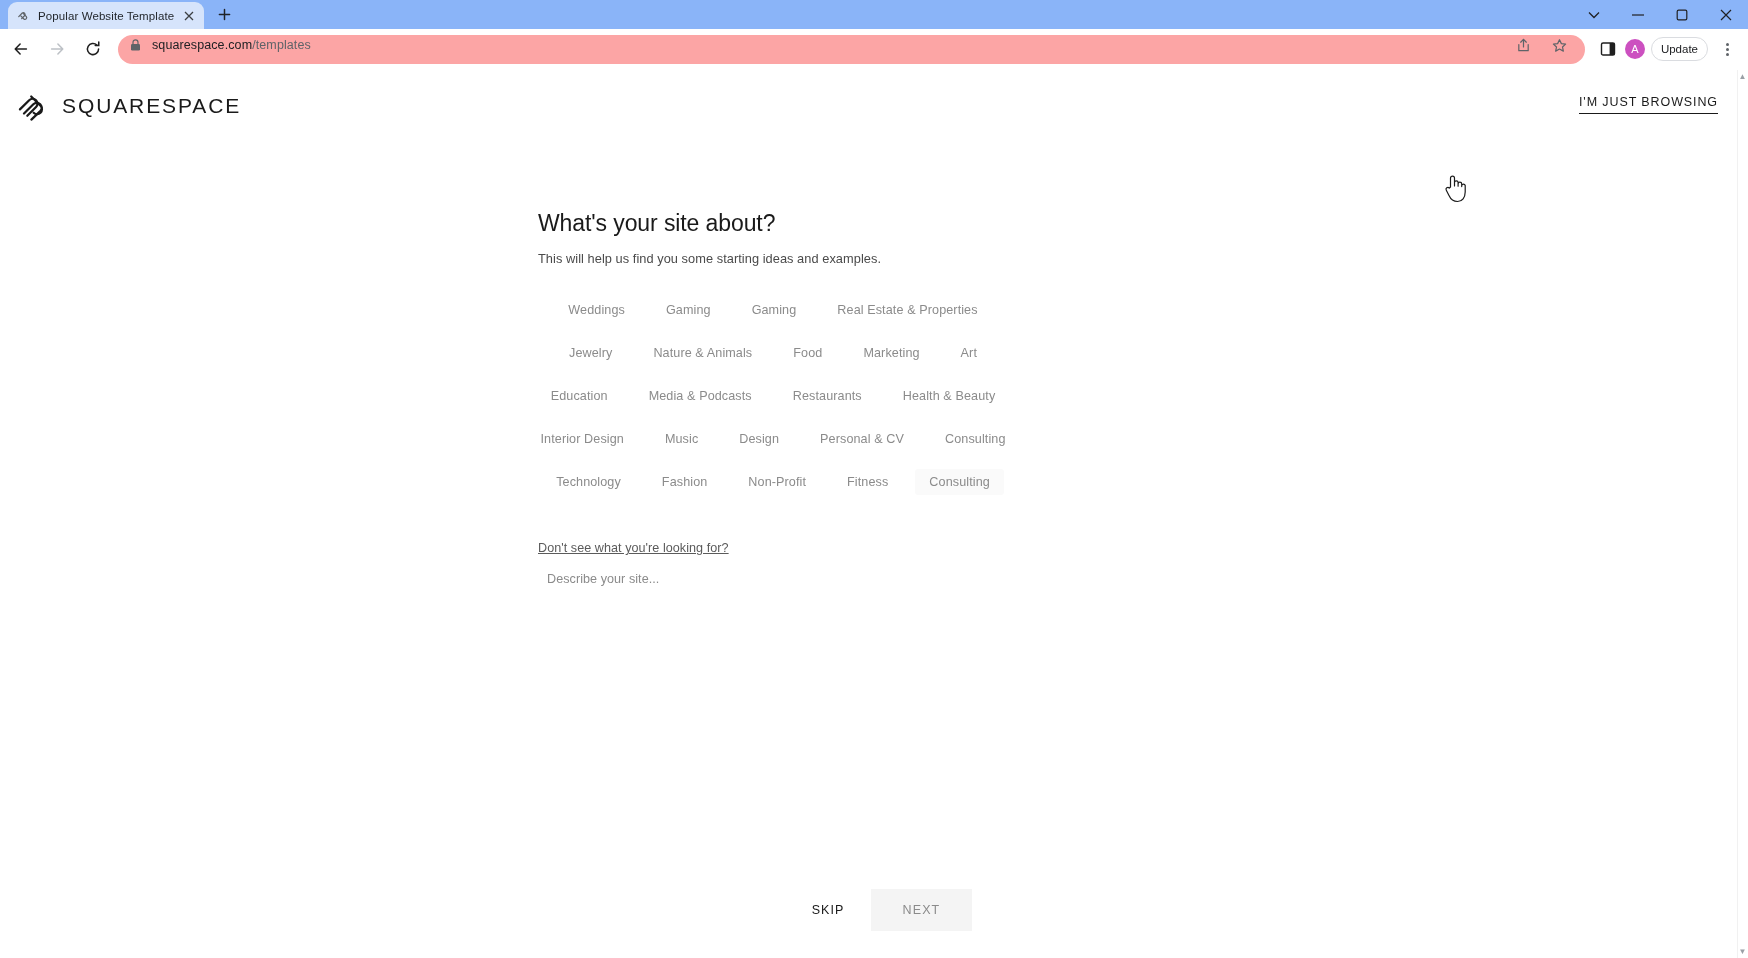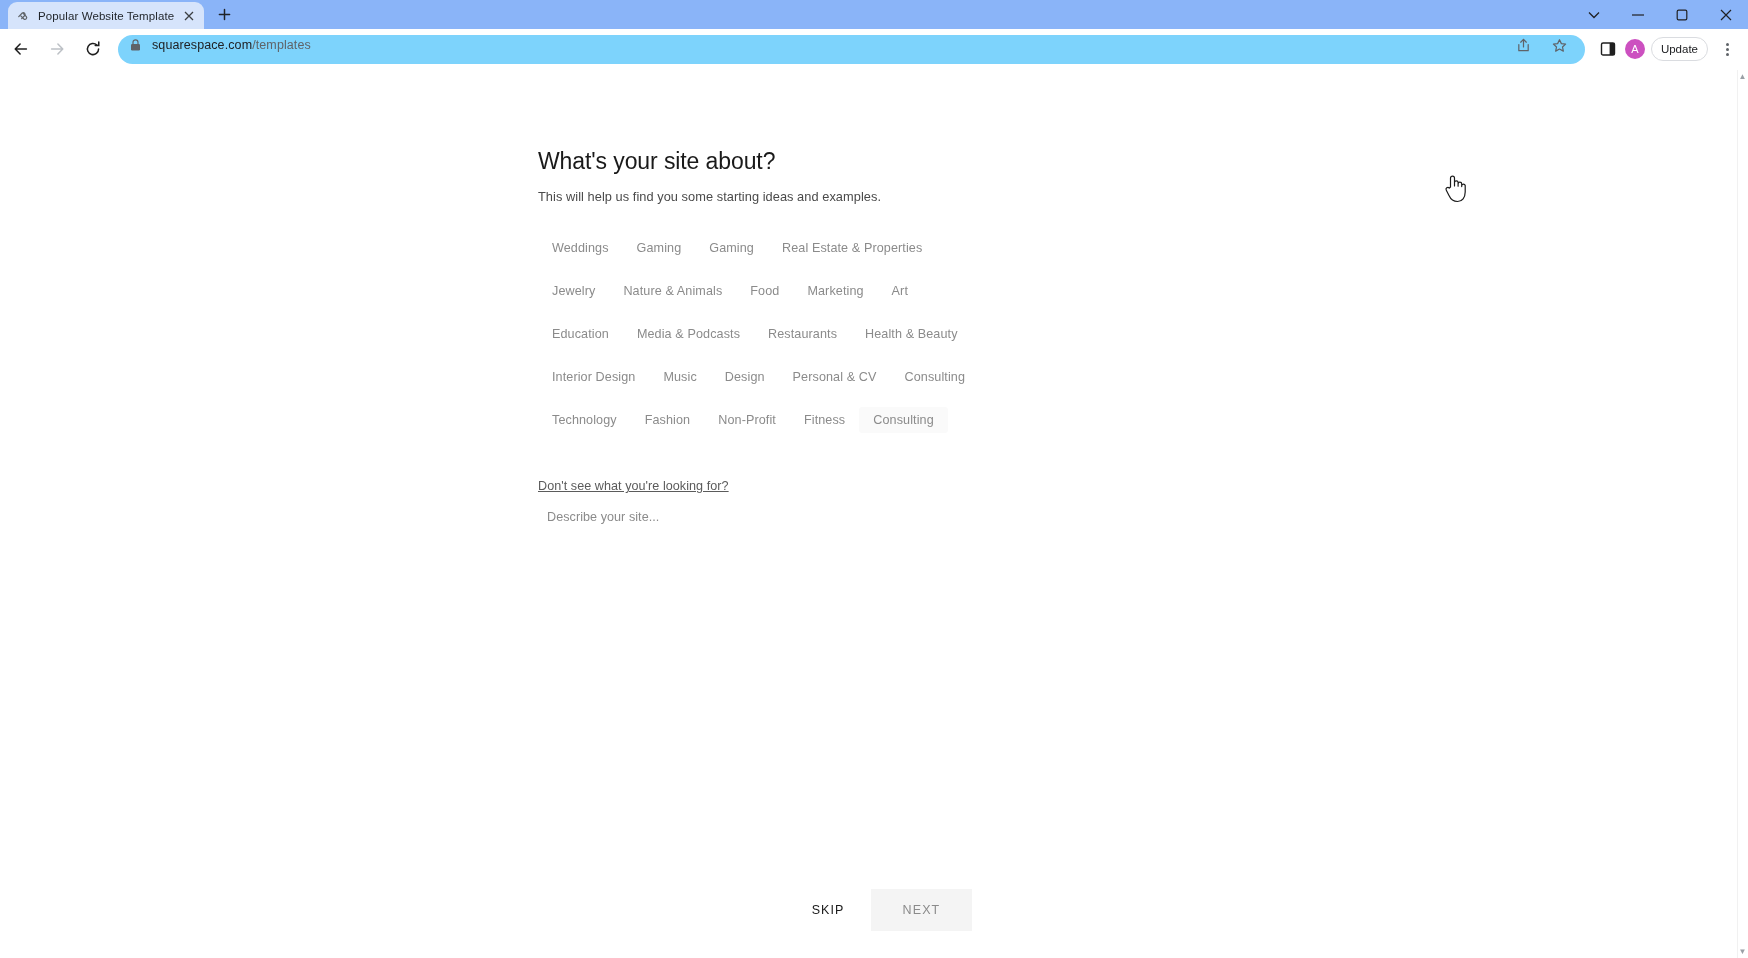--- a/index.html
+++ b/index.html
@@ -87,21 +87,21 @@
   .navbtn {
     width: 34px; height: 34px;
     display:flex; align-items:center; justify-content:center;
     border-radius: 50%;
     color:#1f1f1f;
   }
   .navbtn.disabled { color: #bdc1c6; }
   .omnibox {
     flex: 1;
     height: 29px;
-    background: #7dd3fc;
+    background: #fca5a5;
     border-radius: 15px;
     display:flex;
     align-items:center;
     margin: 0 6px 0 6px;
     padding: 0 12px 8px 12px;
     gap: 10px;
     position: relative;
   }
   .lock { width: 12px; height: 13px; flex:0 0 12px; display:flex; align-items:center;}
   .url { font-size: 12.5px; color: #202124; letter-spacing: .1px; }
@@ -203,23 +203,24 @@
   .sub {
     margin-top: 14px;
     font-size: 12.8px;
     color: #4a4a4a;
     letter-spacing: .05px;
   }
 
   .tags { margin-top: 22px; width: 470px; }
   .tag-row {
     display:flex;
+    justify-content:center;
     align-items:center;
     height: 43px;
-    gap: 0px;
+    gap: 13px;
   }
   .tag {
     font-size: 12.6px;
     color: #8b8b8b;
     padding: 6px 14px;
     border-radius: 3px;
     white-space: nowrap;
     letter-spacing: .1px;
   }
   .tag.hl { background: #fafafa; }
@@ -392,20 +393,33 @@
     </div>
   </div>
 
   <div class="page">
 
     <div class="scrollbar">
       <span class="scroll-arrow up">▲</span>
       <span class="scroll-arrow down">▼</span>
     </div>
 
+    <div class="site-header">
+      <div class="logo-wrap">
+        <span class="logo-mark">
+          <svg width="33" height="30" viewBox="0 0 34 30" fill="none" stroke="#1a1a1a" stroke-width="2.3" stroke-linecap="round">
+            <path d="M2 18.5 L11.5 9 a5 5 0 0 1 7.1 7.1 L9.6 25"></path>
+            <path d="M6.2 22.8 L15.8 13.2 a5 5 0 0 1 7.1 7.1 L13.8 29"></path>
+            <path d="M13.6 5.2 L23.2 14.8 a5 5 0 0 1-7.1 7.1"></path>
+          </svg>
+        </span>
+        <span class="logo-text">SQUARESPACE</span>
+      </div>
+      <span class="browsing-link">I'M JUST BROWSING</span>
+    </div>
 
     <div class="content">
       <div class="h1">What's your site about?</div>
       <div class="sub">This will help us find you some starting ideas and examples.</div>
 
       <div class="tags">
         <div class="tag-row">
           <span class="tag">Weddings</span>
           <span class="tag">Gaming</span>
           <span class="tag">Gaming</span>

